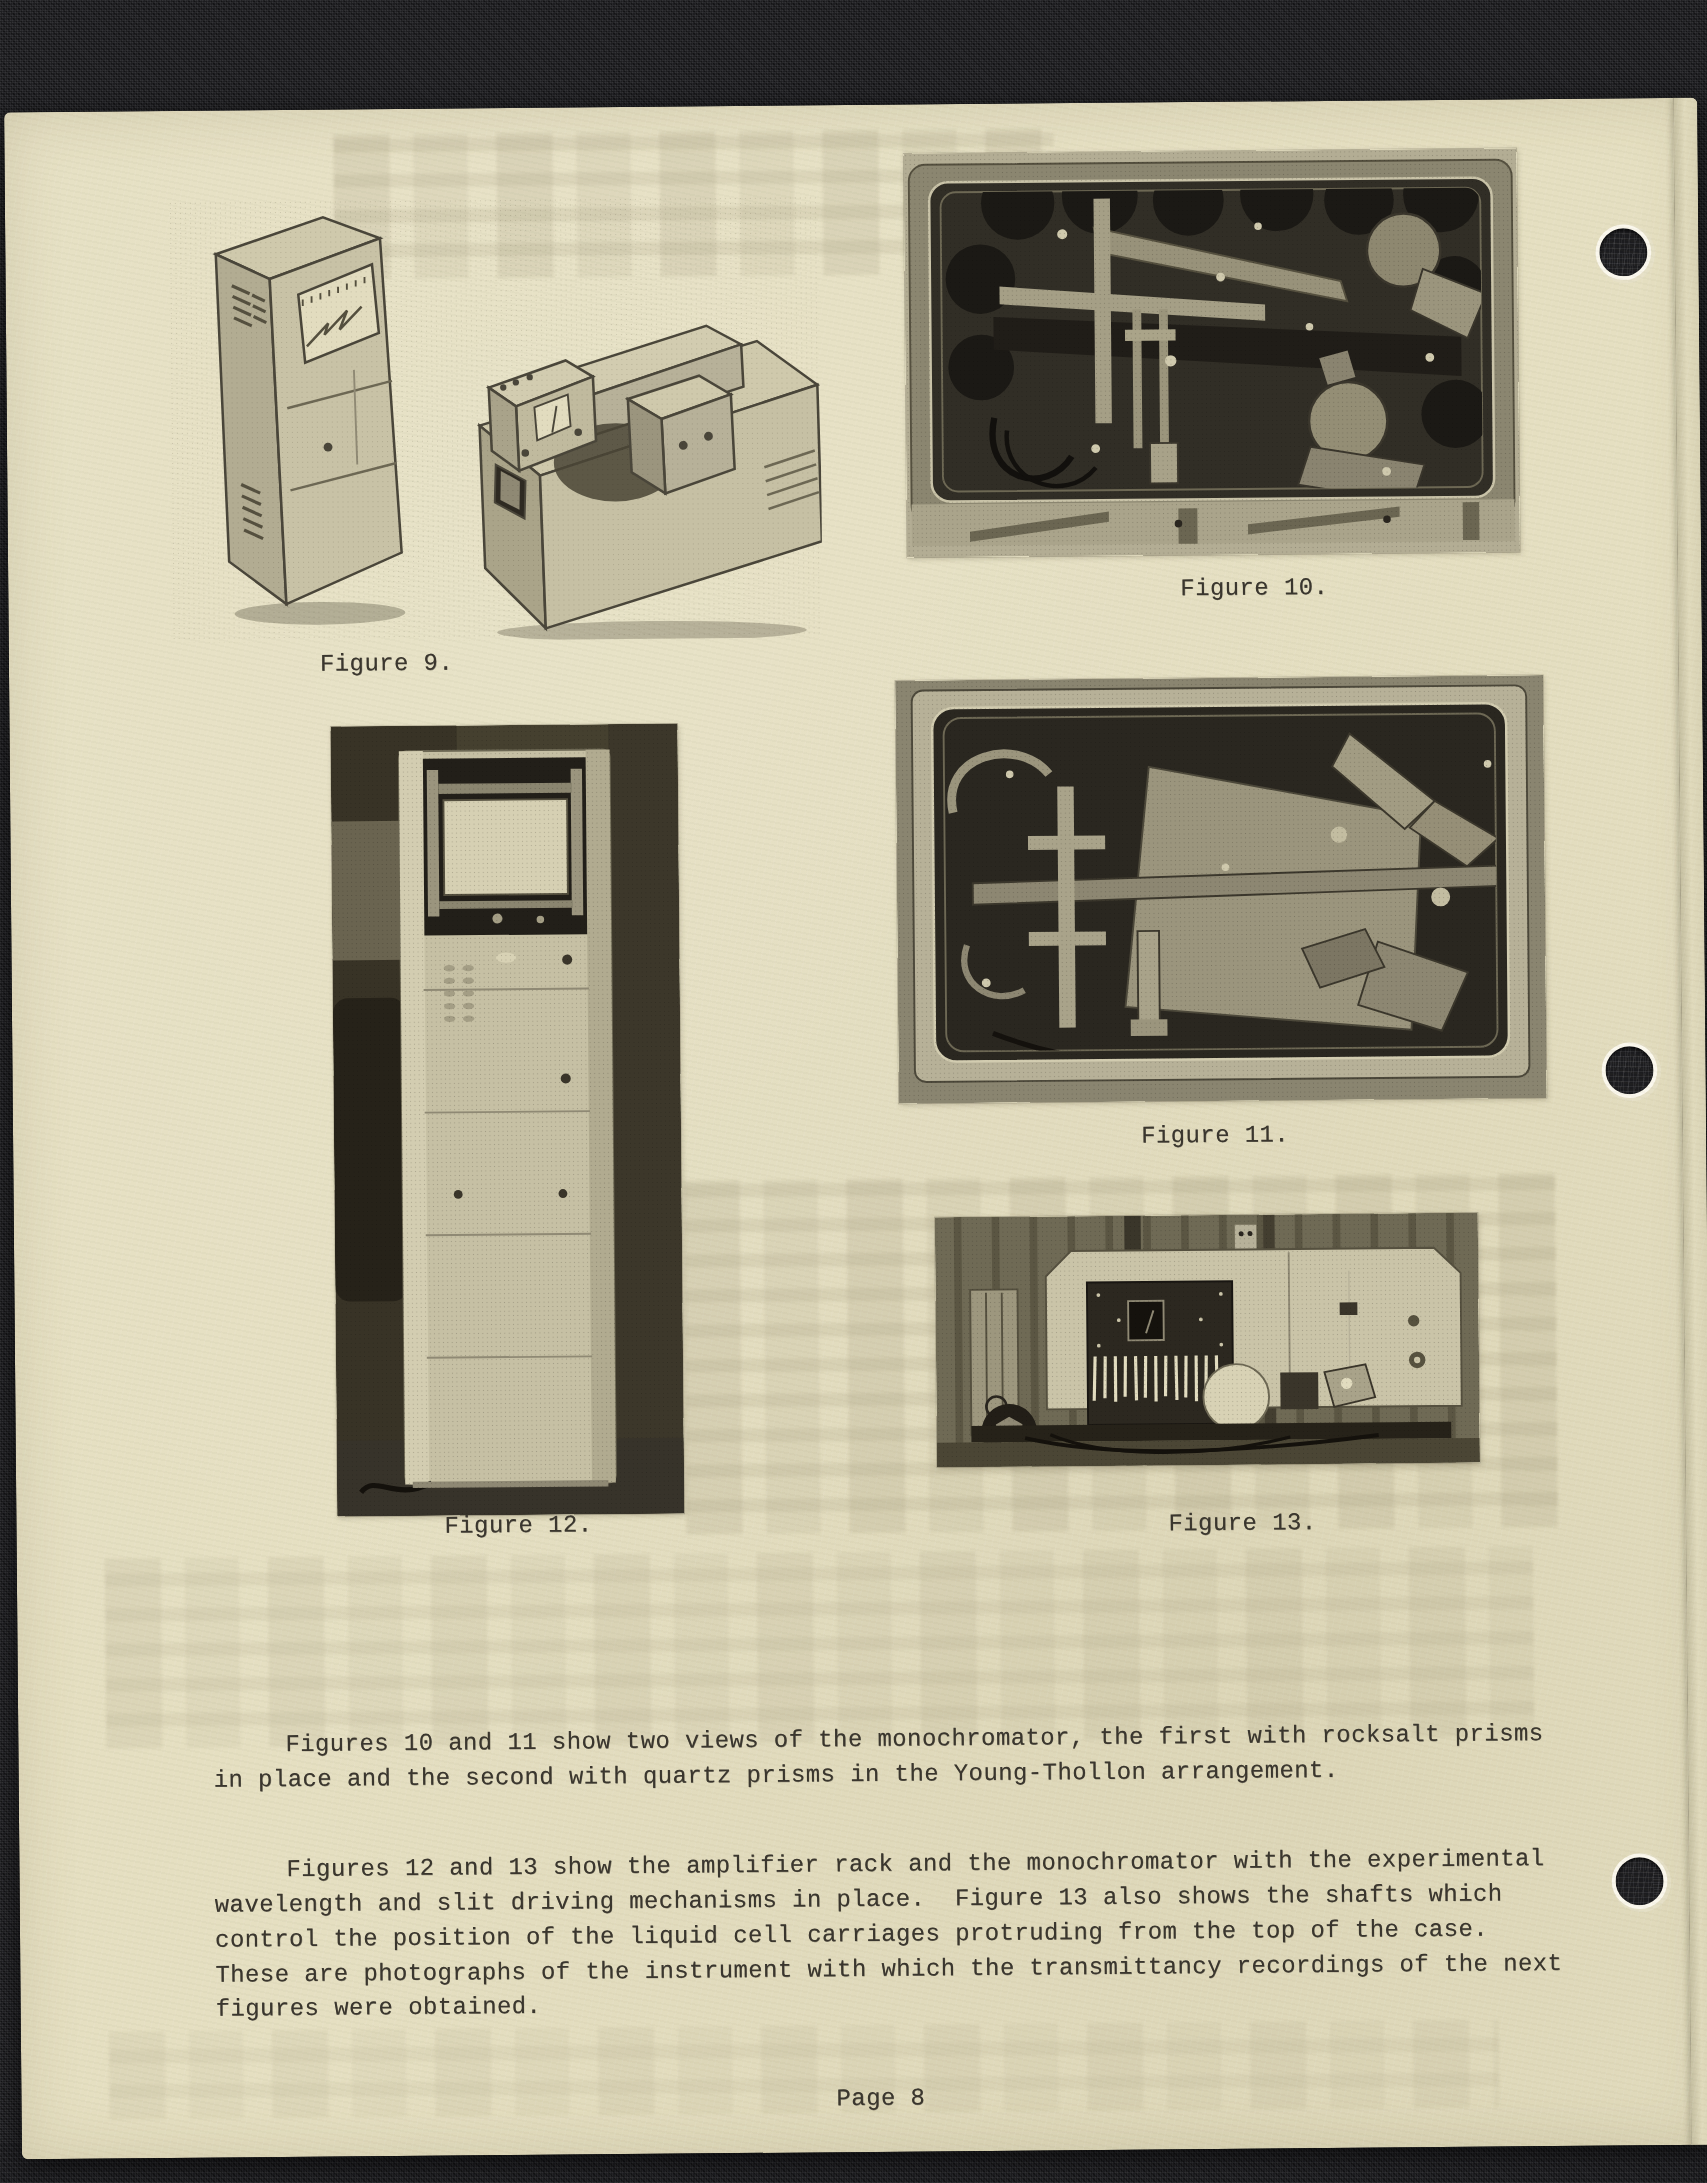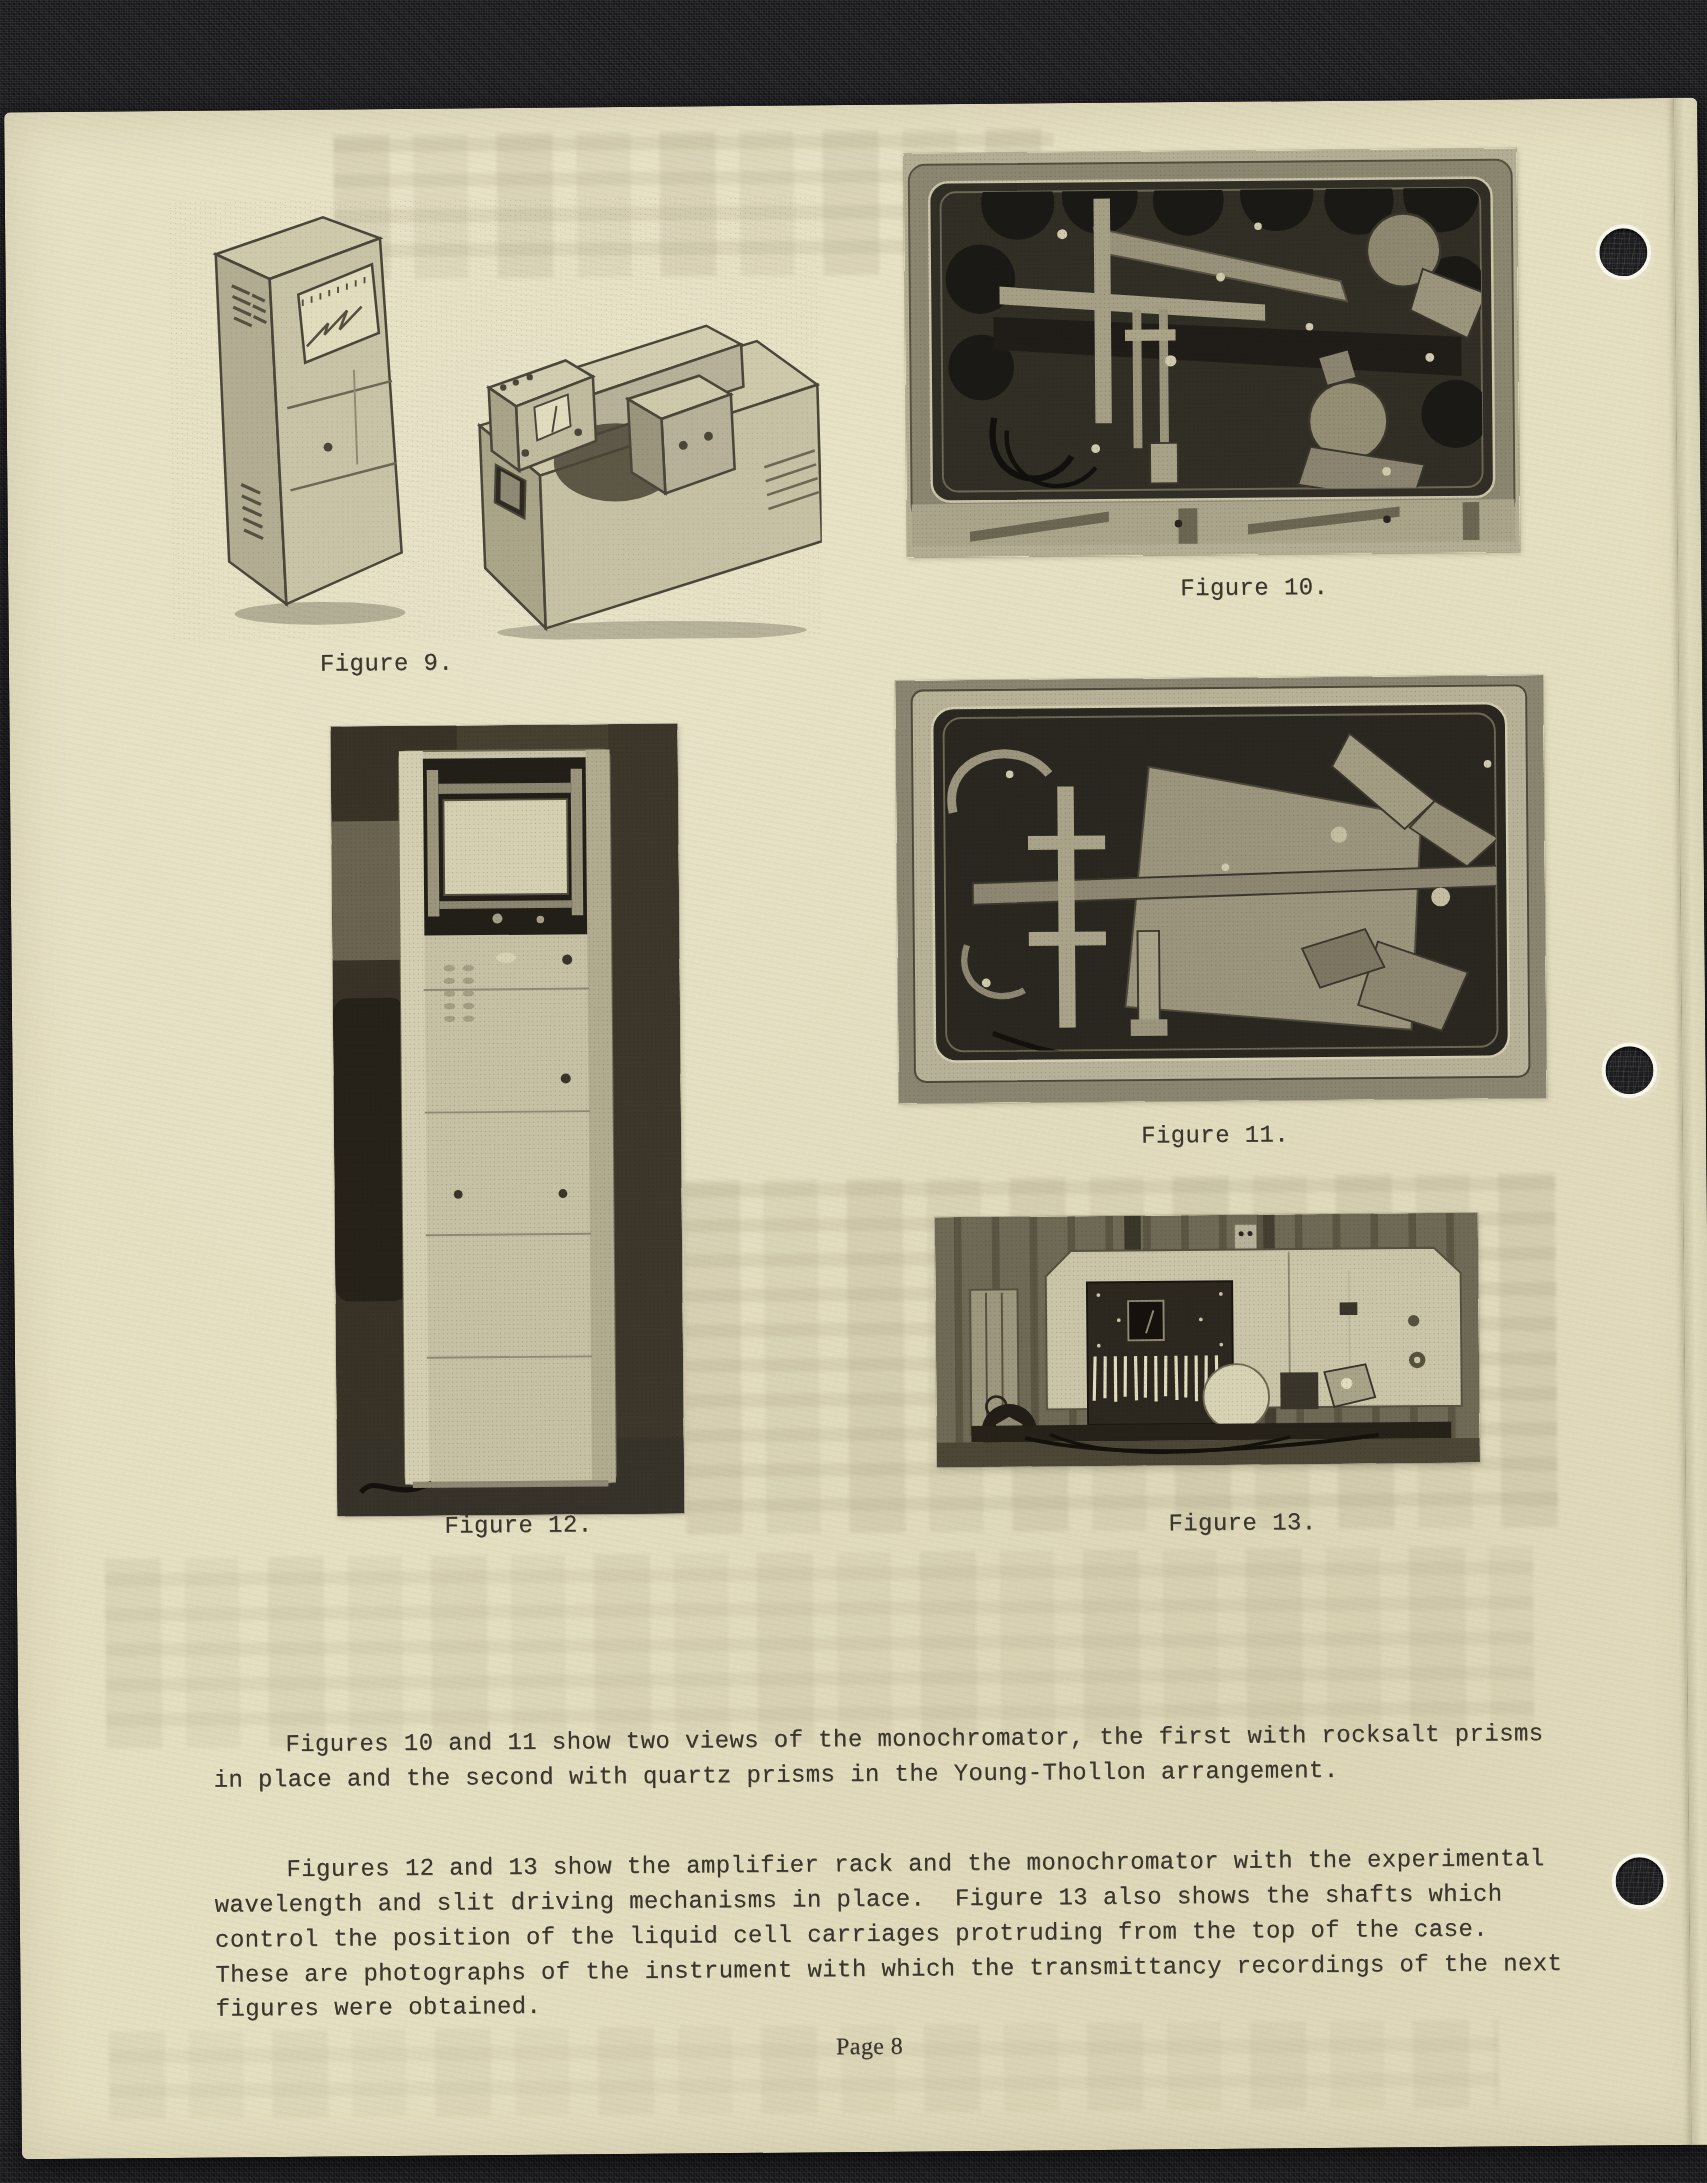--- a/index.html
+++ b/index.html
@@ -403,21 +403,21 @@
   </div>
 
   <div>
     <div class="typed indent" style="left:195px;top:1742px;">Figures 12 and 13 show the amplifier rack and the monochromator with the experimental</div>
     <div class="typed" style="left:195px;top:1777px;">wavelength and slit driving mechanisms in place.  Figure 13 also shows the shafts which</div>
     <div class="typed" style="left:195px;top:1812px;">control the position of the liquid cell carriages protruding from the top of the case.</div>
     <div class="typed" style="left:195px;top:1847px;">These are photographs of the instrument with which the transmittancy recordings of the next</div>
     <div class="typed" style="left:195px;top:1881px;">figures were obtained.</div>
   </div>
 
-  <div class="typed" style="left:815px;top:1924px;font-family:Liberation Serif, serif;">Page 8</div>
+  <div class="typed" style="left:815px;top:1976px;">Page 8</div>
 
   <div class="edge-strip"></div>
   <div class="hole" style="left:1594px;top:130px;"></div>
   <div class="hole" style="left:1593px;top:948px;"></div>
   <div class="hole" style="left:1596px;top:1759px;"></div>
 
 </div>
 
 
 </body></html>

